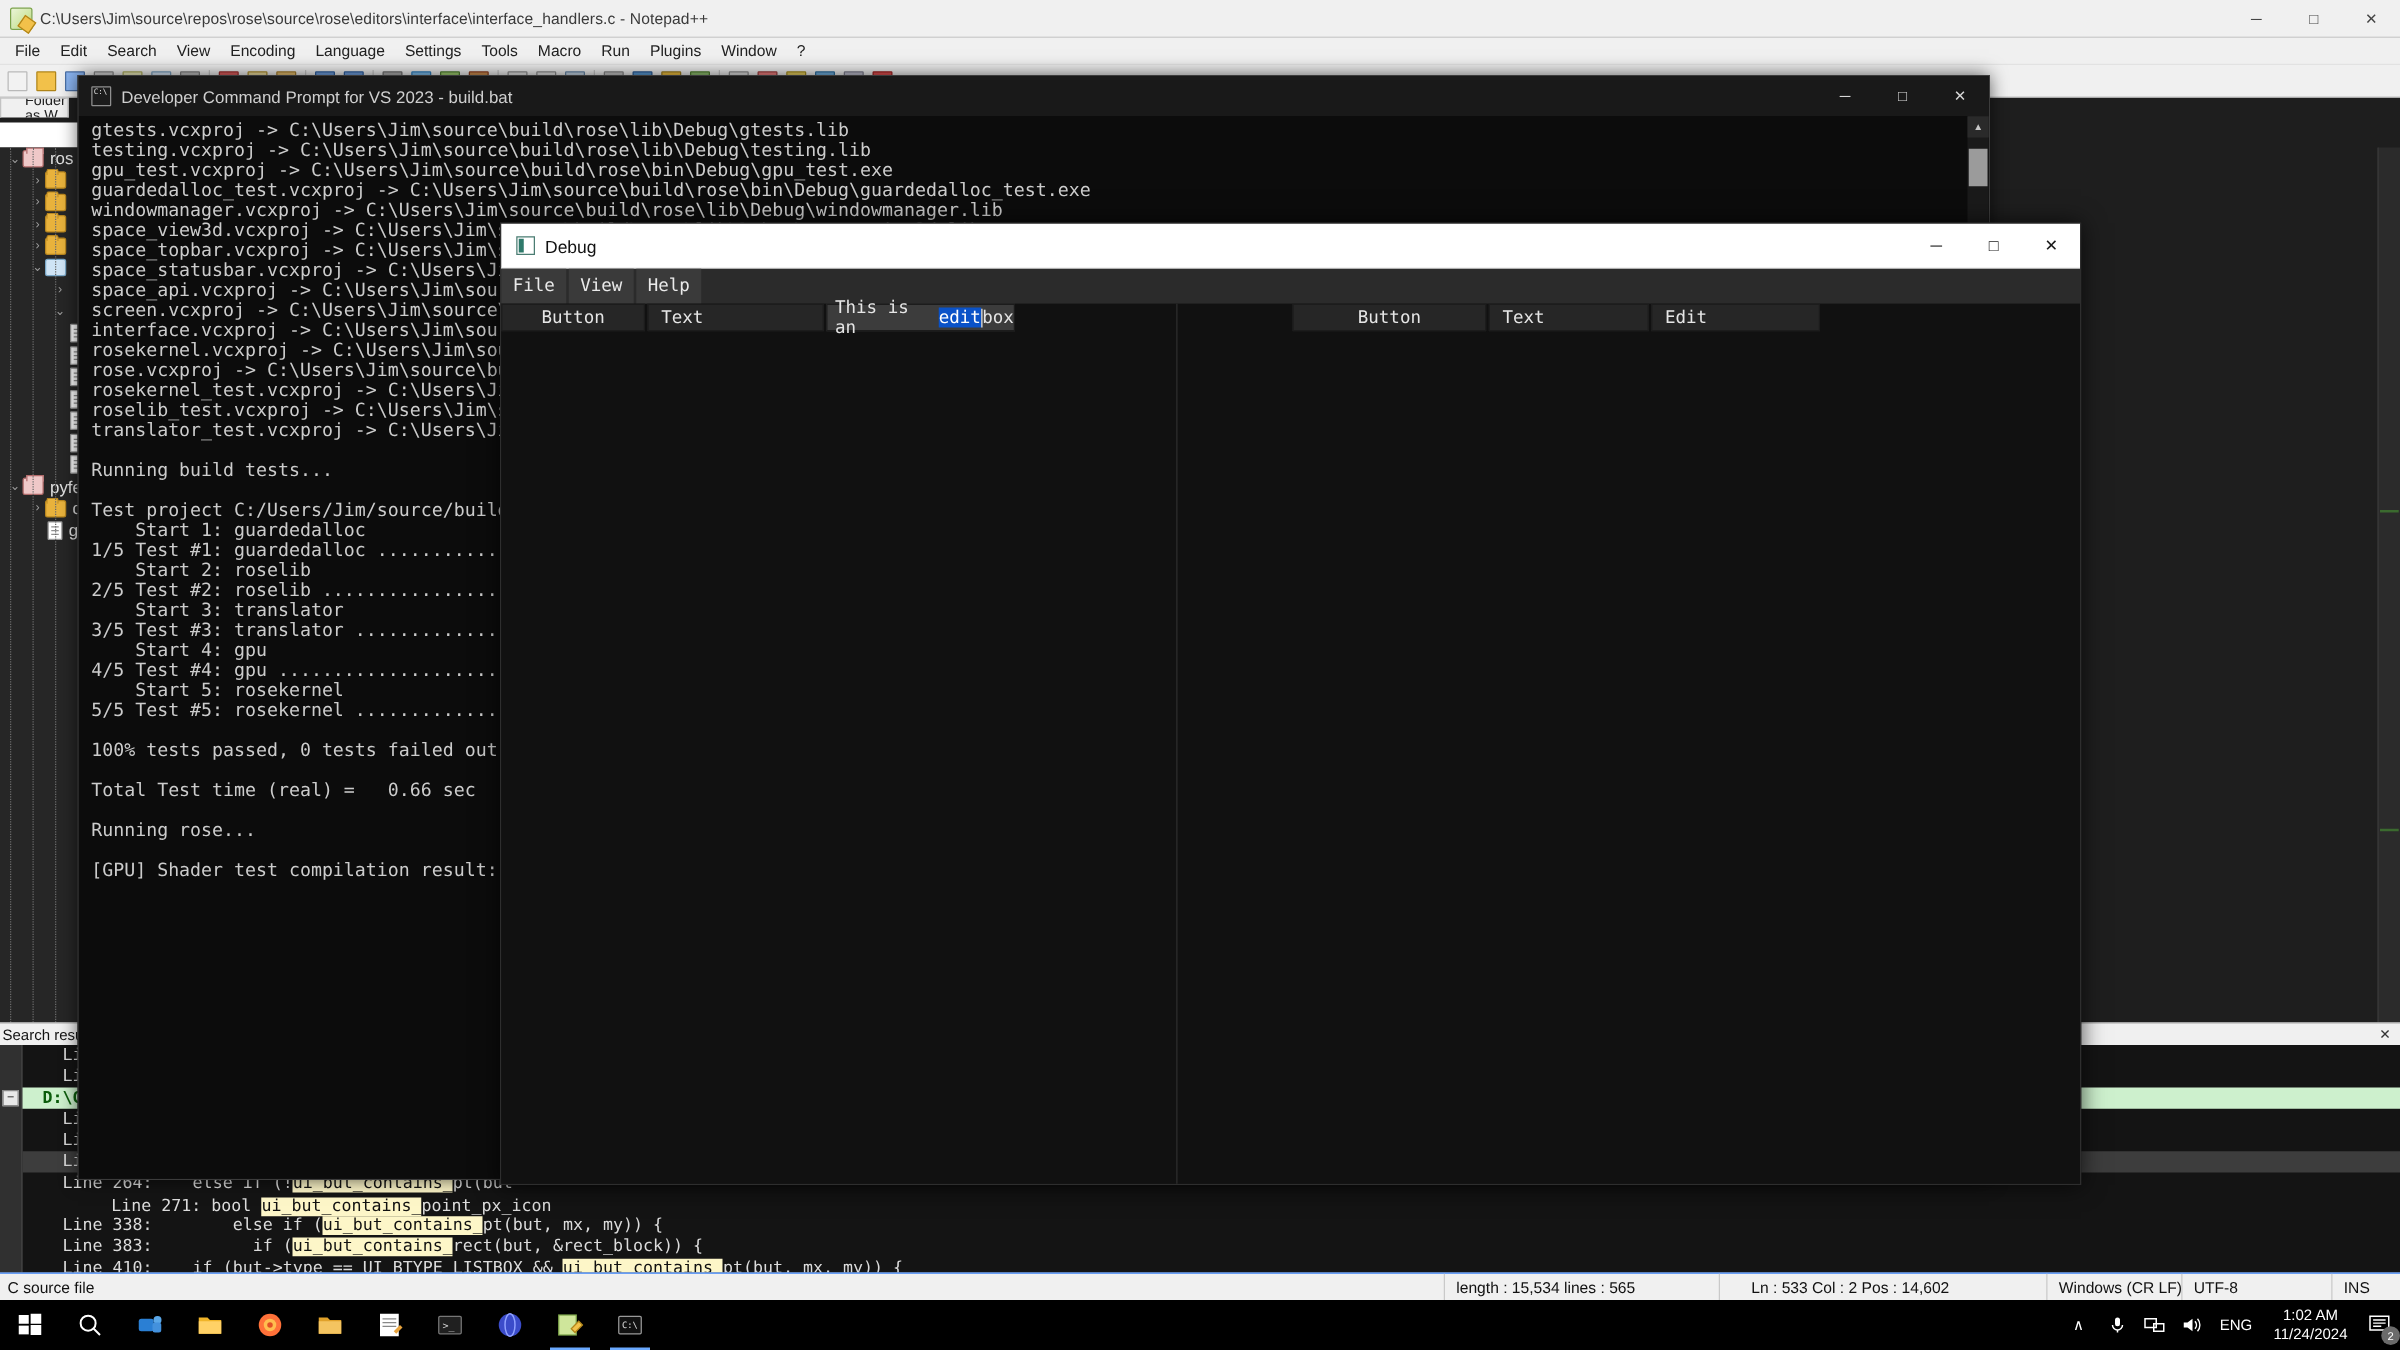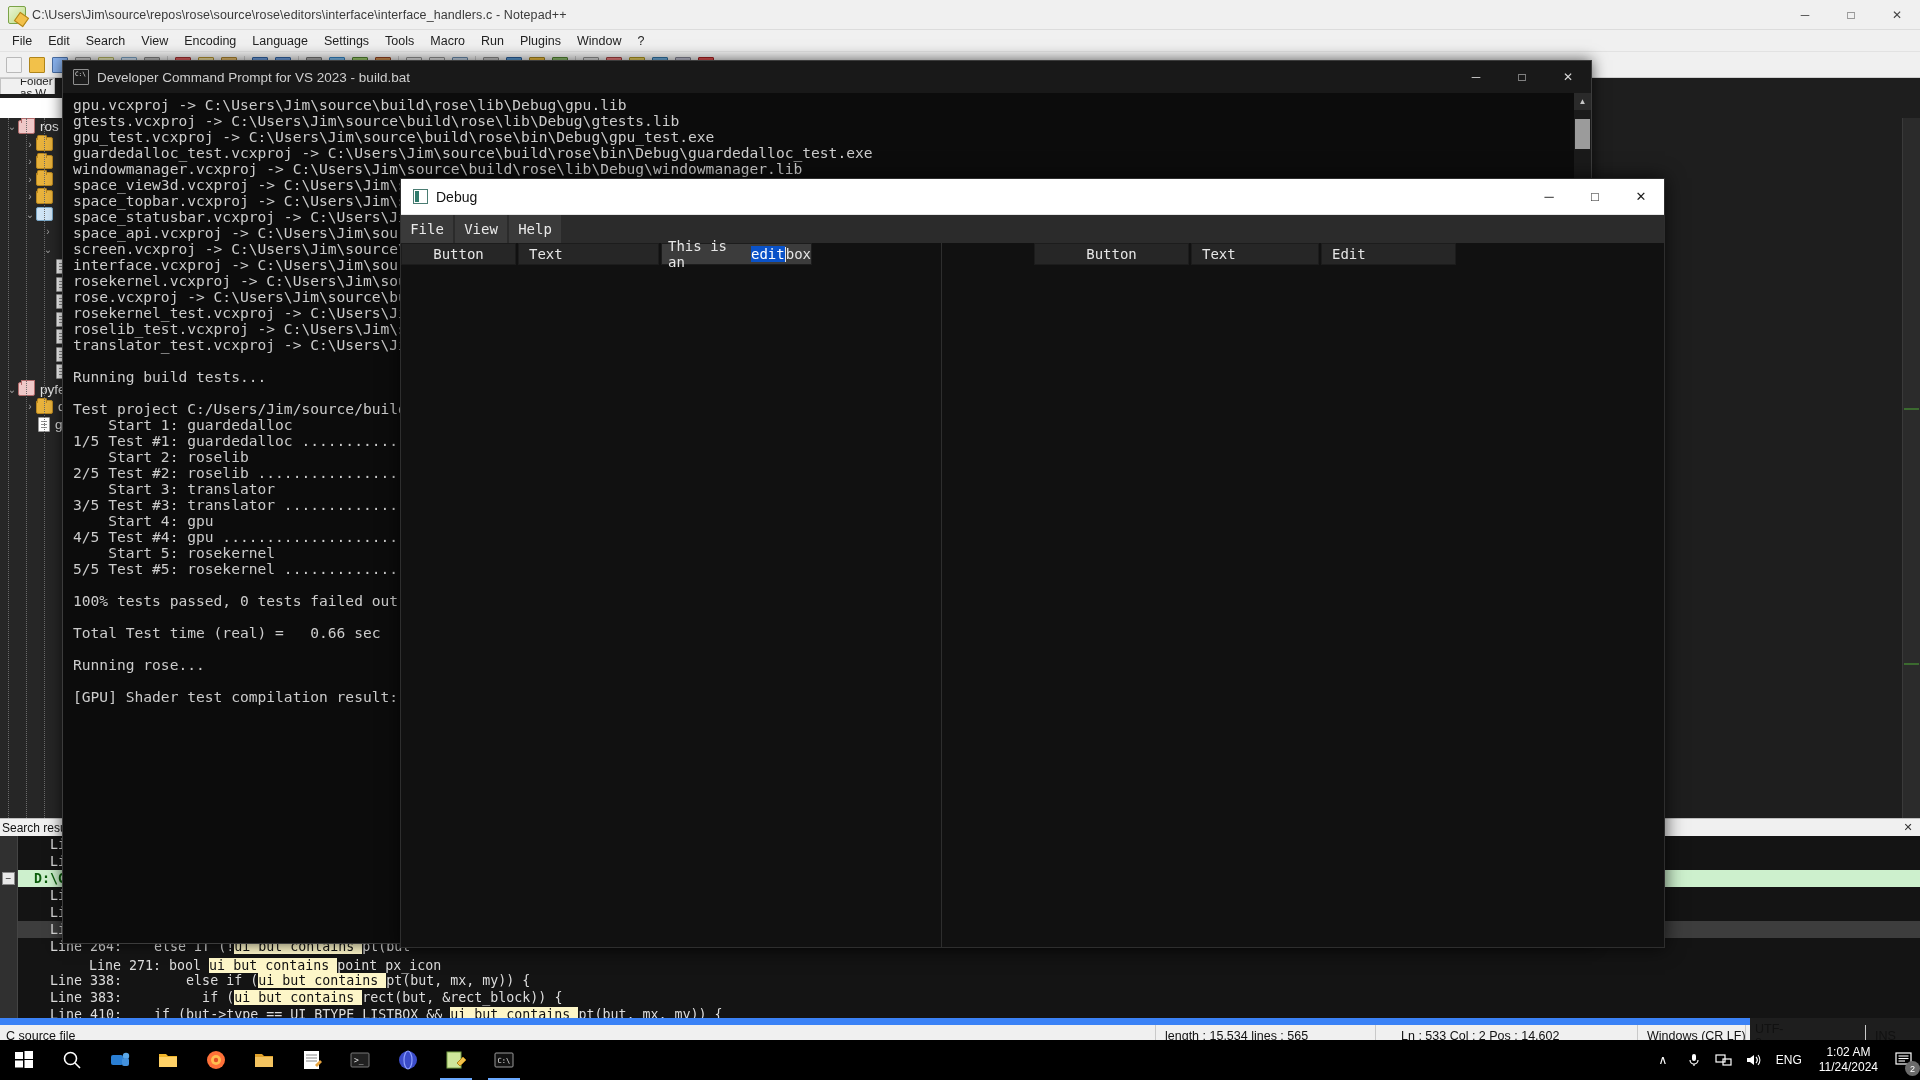--- a/index.html
+++ b/index.html
@@ -146,22 +146,22 @@
   .sr-line.sel{ background:#3d3d3d; }
   .hl{ background:#fdf6c8; color:#111; }
   .hl-red{ background:#fdf6c8; color:#d40000; font-weight:bold; }
   .sr-fold{
     position:absolute; left:2px; width:13px; height:13px; border:1px solid #888;
     background:#e8e8e8; color:#222; font-size:10px; line-height:11px; text-align:center;
   }
 
   
   #statusbar{
-    position:absolute; left:0; top:1018px; width:1750px; height:22px;
-    background:#f0f0f0; color:#111; font-size:12.5px; border-top:7px solid #3b82f6;
+    position:absolute; left:0; top:1018px; width:1920px; height:22px;
+    background:#f0f0f0; color:#111; font-size:12.5px; border-top:1px solid #3b82f6;
   }
   #statusbar div{ position:absolute; top:0; height:22px; display:flex; align-items:center; }
   .sb-sep{ position:absolute; top:2px; width:1px; height:18px; background:#c9c9c9; }
 
   
   #console{
     position:absolute; left:62px; top:60px; width:1530px; height:884px;
     background:#0c0c0c; border:1px solid #3c3c3c;
     box-shadow:0 0 14px rgba(0,0,0,.65);
   }
@@ -549,22 +549,22 @@
   <div id="console-title">
     <div id="cti"></div>
     <div id="console-title-text">Developer Command Prompt for VS 2023 - build.bat</div>
     <div id="console-btns">
       <div>─</div>
       <div>□</div>
       <div>✕</div>
     </div>
   </div>
   <div id="console-body">
-      <div class="cline">gpu.vcxproj -&gt; C:\Users\Jim\source\build\rose\lib\Debug\gpu.lib</div>
       <div class="cline">gtests.vcxproj -&gt; C:\Users\Jim\source\build\rose\lib\Debug\gtests.lib</div>
+      <div class="cline">testing.vcxproj -&gt; C:\Users\Jim\source\build\rose\lib\Debug\testing.lib</div>
       <div class="cline">gpu_test.vcxproj -&gt; C:\Users\Jim\source\build\rose\bin\Debug\gpu_test.exe</div>
       <div class="cline">guardedalloc_test.vcxproj -&gt; C:\Users\Jim\source\build\rose\bin\Debug\guardedalloc_test.exe</div>
       <div class="cline">windowmanager.vcxproj -&gt; C:\Users\Jim\source\build\rose\lib\Debug\windowmanager.lib</div>
       <div class="cline">space_view3d.vcxproj -&gt; C:\Users\Jim\source\build\rose\lib\Debug\space_view3d.lib</div>
       <div class="cline">space_topbar.vcxproj -&gt; C:\Users\Jim\source\build\rose\lib\Debug\space_topbar.lib</div>
       <div class="cline">space_statusbar.vcxproj -&gt; C:\Users\Jim\source\build\rose\lib\Debug\space_statusbar.lib</div>
       <div class="cline">space_api.vcxproj -&gt; C:\Users\Jim\source\build\rose\lib\Debug\space_api.lib</div>
       <div class="cline">screen.vcxproj -&gt; C:\Users\Jim\source\build\rose\lib\Debug\screen.lib</div>
       <div class="cline">interface.vcxproj -&gt; C:\Users\Jim\source\build\rose\lib\Debug\interface.lib</div>
       <div class="cline">rosekernel.vcxproj -&gt; C:\Users\Jim\source\build\rose\lib\Debug\rosekernel.lib</div>

